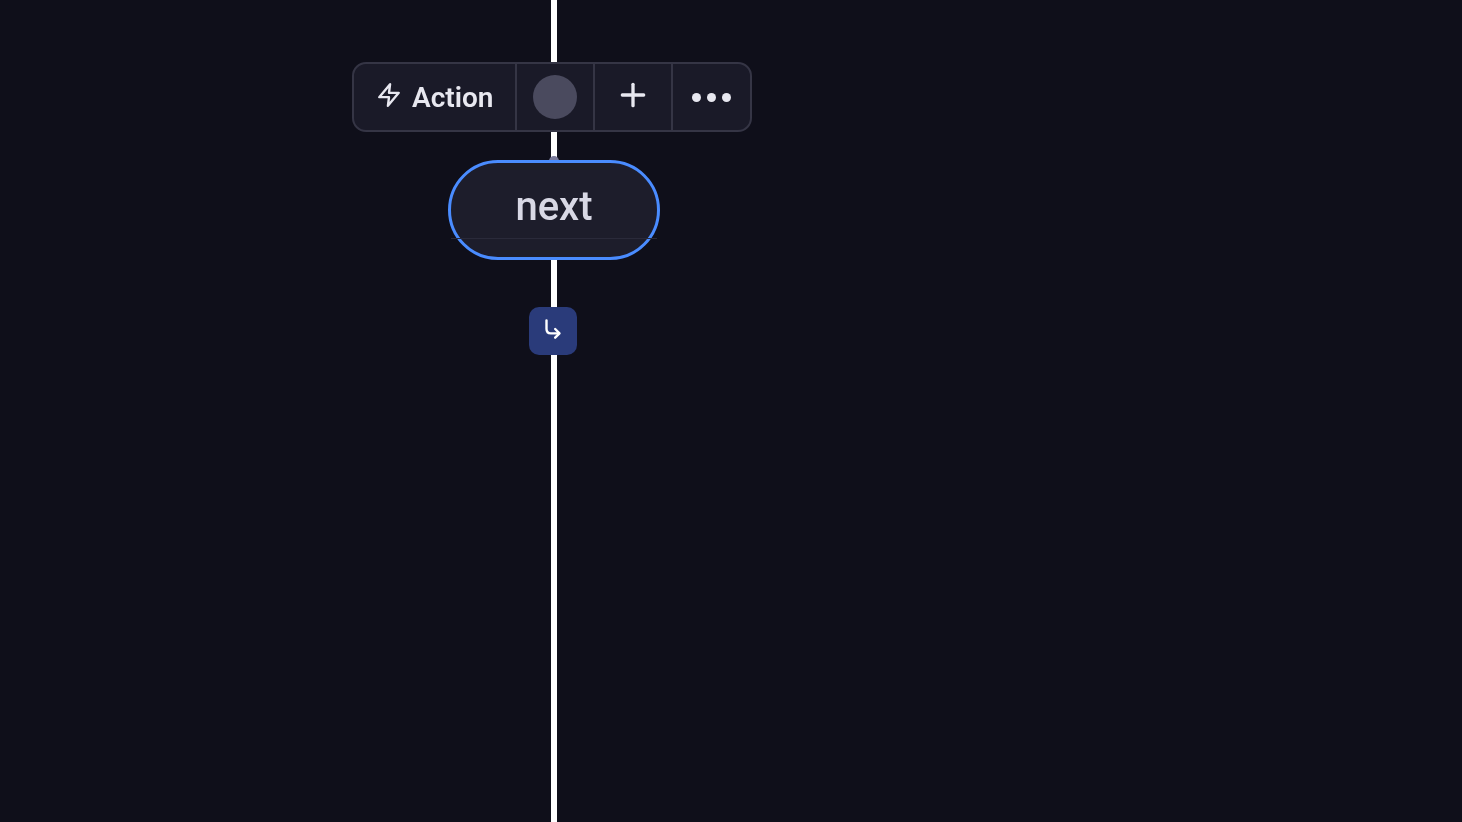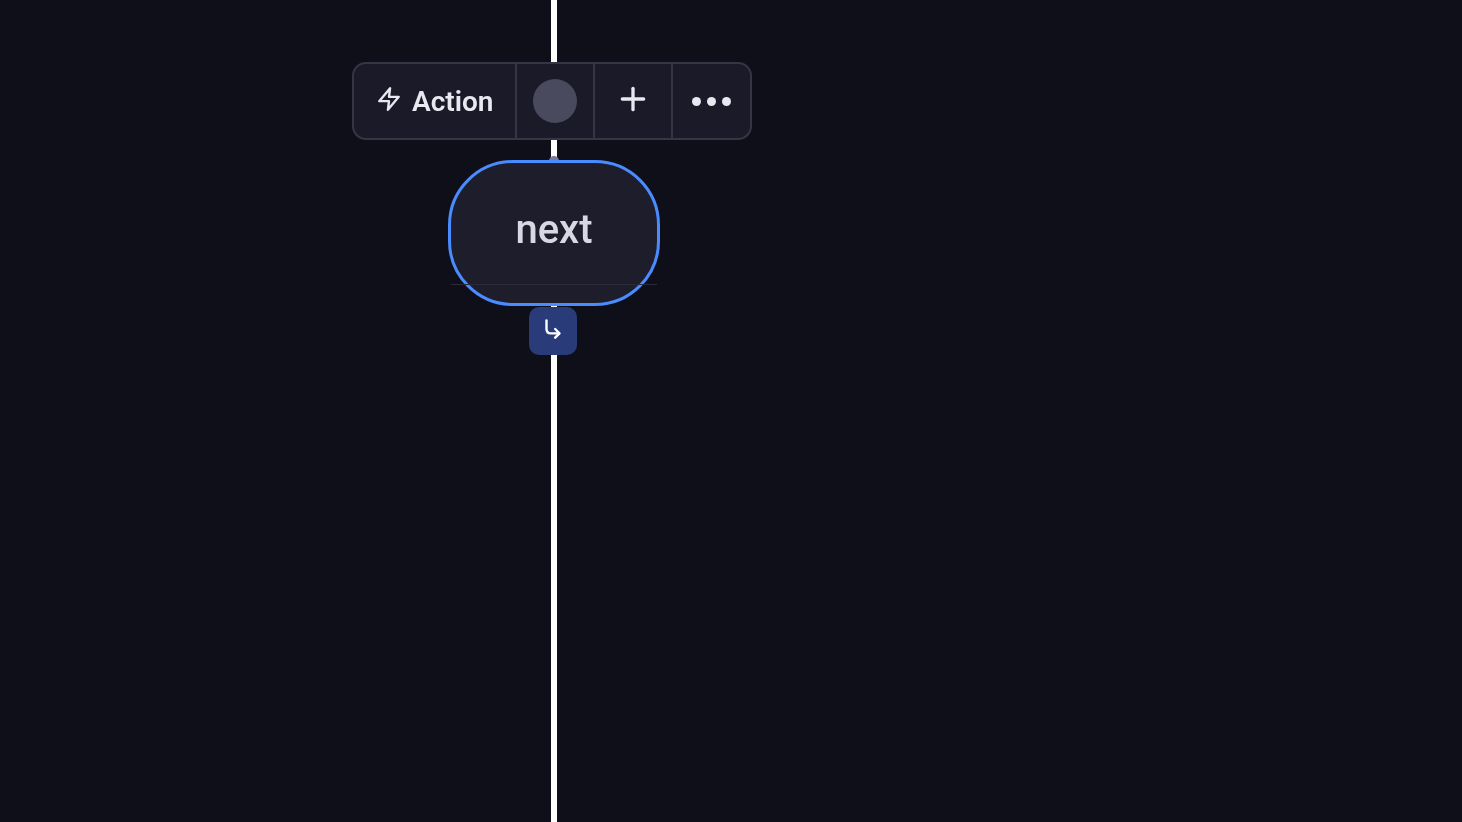--- a/index.html
+++ b/index.html
@@ -24,21 +24,21 @@
       width: 6px;
       height: 822px;
       background-color: #ffffff;
     }
     
     .toolbar {
       position: absolute;
       left: 352px;
       top: 62px;
       width: 400px;
-      height: 78px;
+      height: 70px;
       background-color: #1a1a28;
       border: 2px solid #353545;
       border-radius: 14px;
       display: flex;
       align-items: stretch;
     }
     
     .toolbar-action {
       display: flex;
       align-items: center;
@@ -109,21 +109,21 @@
       height: 9px;
       border-radius: 50%;
       background-color: #e8e8f0;
     }
     
     .node {
       position: absolute;
       left: 448px;
       top: 160px;
       width: 212px;
-      height: 146px;
+      height: 100px;
       background-color: #1d1d2b;
       border: 3px solid #4a8cff;
       border-radius: 65px;
       display: flex;
       align-items: center;
       justify-content: center;
       cursor: pointer;
     }
     
     .node-inner-line {

